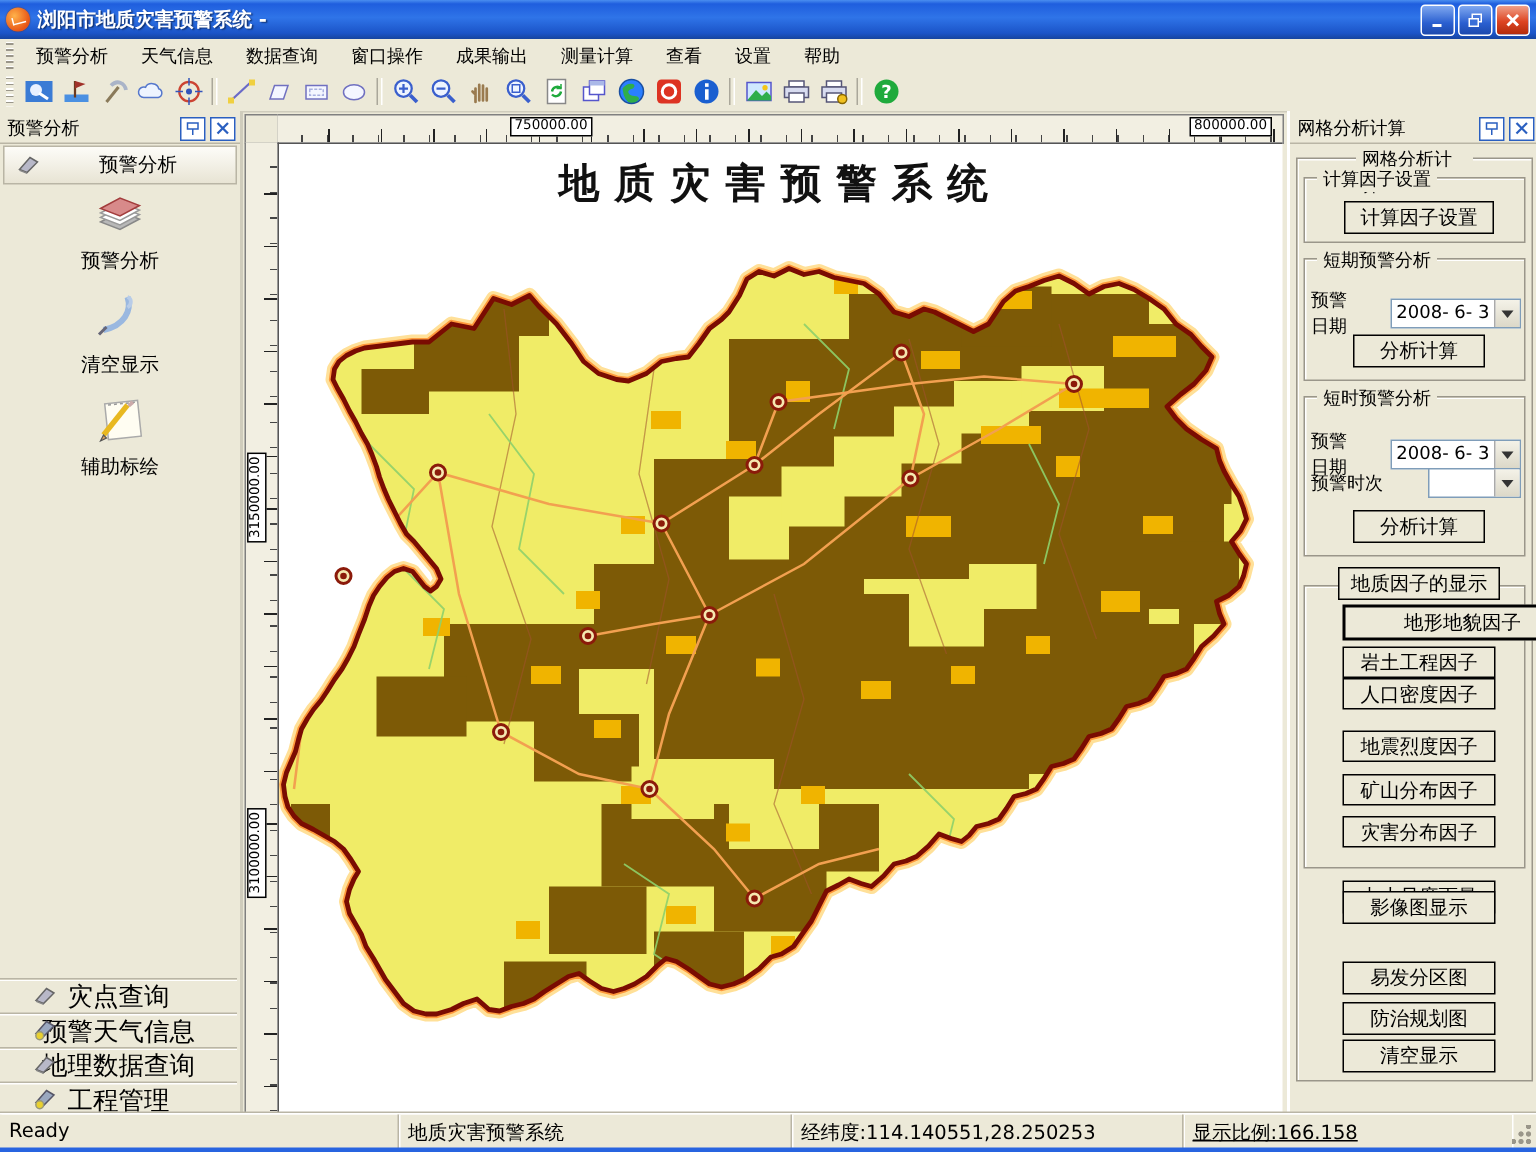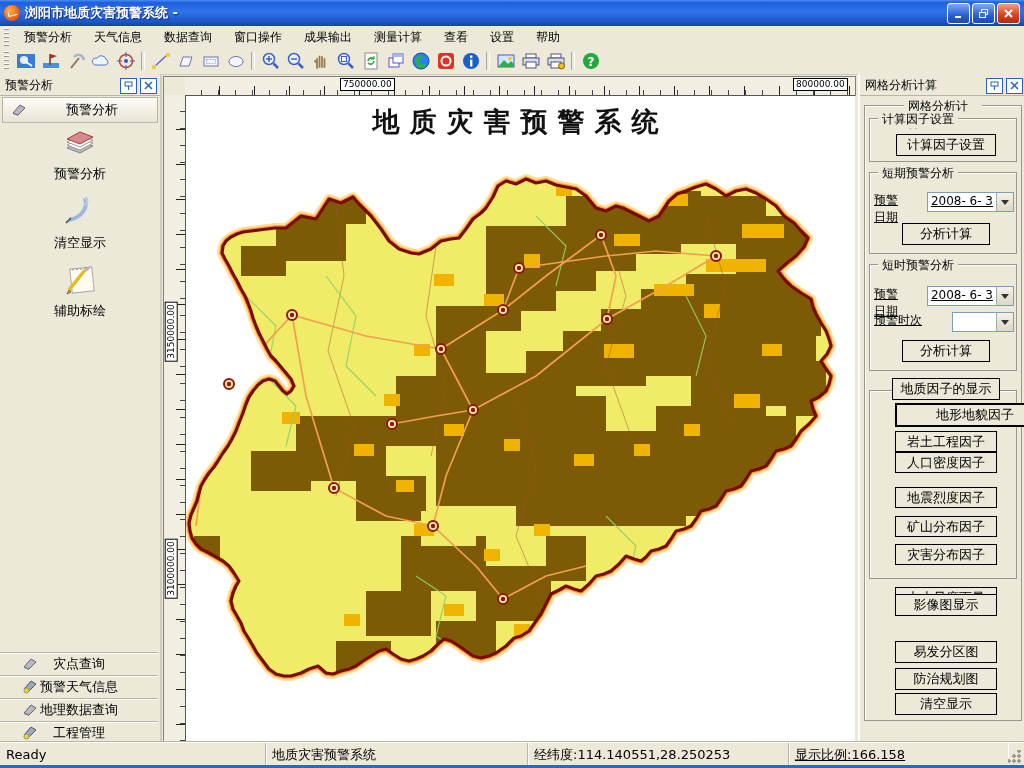--- a/index.html
+++ b/index.html
@@ -46,21 +46,21 @@
     display:flex;align-items:center;justify-content:center;}
   .group-bar{position:absolute;left:2px;top:23px;width:154px;height:24px;
     background:linear-gradient(180deg,#fdfcf8,#e8e4d4);border:1px solid #b9b5a5;
     display:flex;align-items:center;}
   .group-bar .lbl{flex:1;text-align:center;font-size:13px;}
   .ltool{position:absolute;left:0;width:160px;text-align:center;}
   .ltool .lab{margin-top:4px;font-size:13px;}
   .bottom-row{position:absolute;left:0;width:158px;height:22px;border-top:1px solid #b9b5a5;
     box-shadow:inset 0 1px 0 #fff;display:flex;align-items:center;}
   .bottom-row .ic{position:absolute;left:22px;}
-  .bottom-row .lab{flex:1;text-align:center;font-size:13px;}
+  .bottom-row .lab{flex:1;text-align:center;font-size:17px;}
 
   
   #ruler-corner{position:absolute;left:163px;top:76px;width:21px;height:18px;background:#ece9d8;
     border:1px solid #808080;}
   #hruler{position:absolute;left:185px;top:76px;width:670px;height:18px;background:#f2efe2;
     border:1px solid #808080;border-left:none;
     background-image:
       repeating-linear-gradient(90deg,transparent 0 34px,#222 34px 35px),
       repeating-linear-gradient(90deg,transparent 0 16px,#444 16px 17px);
     background-size:100% 9px,100% 5px;background-position:bottom left,bottom left;background-repeat:no-repeat;}
@@ -82,21 +82,21 @@
 
   
   #right-panel{position:absolute;left:858px;top:74px;width:166px;height:668px;background:#ece9d8;
     border-left:2px solid #fff;}
   .grp{position:absolute;border:1px solid #9a968a;box-shadow:inset 1px 1px 0 #fff;}
   .grp .legend{position:absolute;top:-8px;left:8px;background:#ece9d8;padding:0 4px;font-size:12px;}
   .grp .legend.center{left:50%;transform:translateX(-50%);}
   .xpbtn{position:absolute;background:#ece9d8;border:1px solid #000;font-size:13px;
     display:flex;align-items:center;justify-content:center;cursor:default;}
   .xpbtn.focused{border-width:2px;padding-left:28px;}
-  .fieldrow{position:absolute;display:flex;text-decoration:underline;}
+  .fieldrow{position:absolute;display:flex;align-items:center;}
   .fieldrow .flab{width:54px;font-size:12px;}
   .combo{flex:1;height:18px;border:1px solid #7f9db9;background:#fff;display:flex;margin-left:24px;}
   .combo .val{flex:1;padding:1px 3px;font-size:12px;overflow:hidden;white-space:nowrap;}
   .combo .arrow{width:16px;background:linear-gradient(180deg,#f4f2e8,#dcd8c8);border-left:1px solid #aaa;
     display:flex;align-items:center;justify-content:center;}
   .combo .arrow:after{content:"";border:4px solid transparent;border-top:5px solid #333;margin-top:4px;}
 
   
   #statusbar{position:absolute;left:0;top:742px;width:1024px;height:23px;background:#ece9d8;
     border-top:1px solid #fff;box-shadow:0 -1px 0 #b9b5a5;display:flex;align-items:center;}

